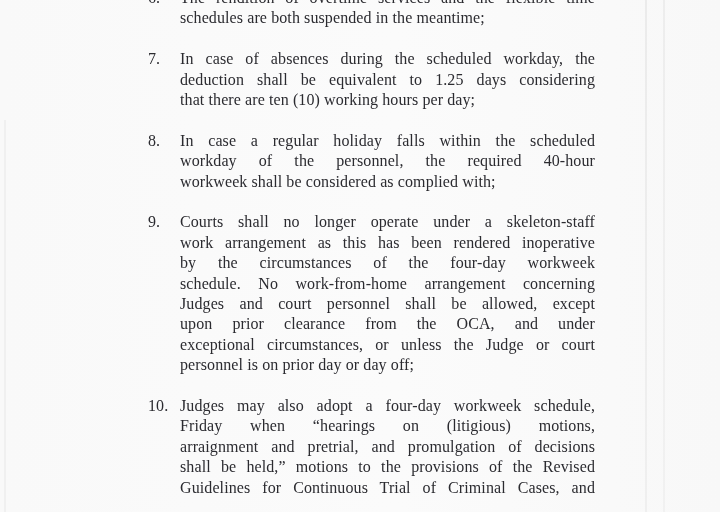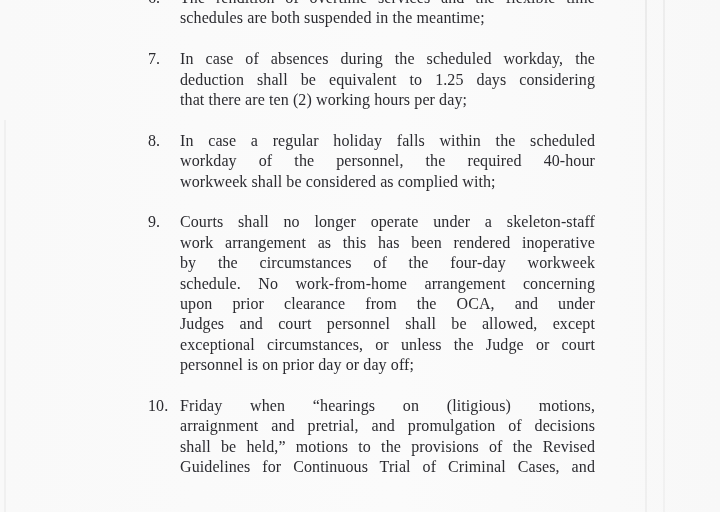--- a/index.html
+++ b/index.html
@@ -70,50 +70,51 @@
         <div class="ln">The rendition of overtime services and the flexible time</div>
         <div class="ln end">schedules are both suspended in the meantime;</div>
       </div>
     </div>
 
     <div class="item">
       <div class="num">7.</div>
       <div class="body">
         <div class="ln">In case of absences during the scheduled workday, the</div>
         <div class="ln">deduction shall be equivalent to 1.25 days considering</div>
-        <div class="ln end">that there are ten (2) working hours per day;</div>
+        <div class="ln end">that there are ten (10) working hours per day;</div>
       </div>
     </div>
 
     <div class="item">
       <div class="num">8.</div>
       <div class="body">
         <div class="ln">In case a regular holiday falls within the scheduled</div>
         <div class="ln">workday of the personnel, the required 40-hour</div>
         <div class="ln end">workweek shall be considered as complied with;</div>
       </div>
     </div>
 
     <div class="item">
       <div class="num">9.</div>
       <div class="body">
         <div class="ln">Courts shall no longer operate under a skeleton-staff</div>
         <div class="ln">work arrangement as this has been rendered inoperative</div>
         <div class="ln">by the circumstances of the four-day workweek</div>
         <div class="ln">schedule. No work-from-home arrangement concerning</div>
+        <div class="ln">Judges and court personnel shall be allowed, except</div>
         <div class="ln">upon prior clearance from the OCA, and under</div>
-        <div class="ln">Judges and court personnel shall be allowed, except</div>
         <div class="ln">exceptional circumstances, or unless the Judge or court</div>
         <div class="ln end">personnel is on prior day or day off;</div>
       </div>
     </div>
 
     <div class="item">
       <div class="num">10.</div>
       <div class="body">
+        <div class="ln">Judges may also adopt a four-day workweek schedule,</div>
         <div class="ln">Friday when “hearings on (litigious) motions,</div>
         <div class="ln">arraignment and pretrial, and promulgation of decisions</div>
         <div class="ln">shall be held,” motions to the provisions of the Revised</div>
         <div class="ln">Guidelines for Continuous Trial of Criminal Cases, and</div>
       </div>
     </div>
 
   </div>
 </div>
 

